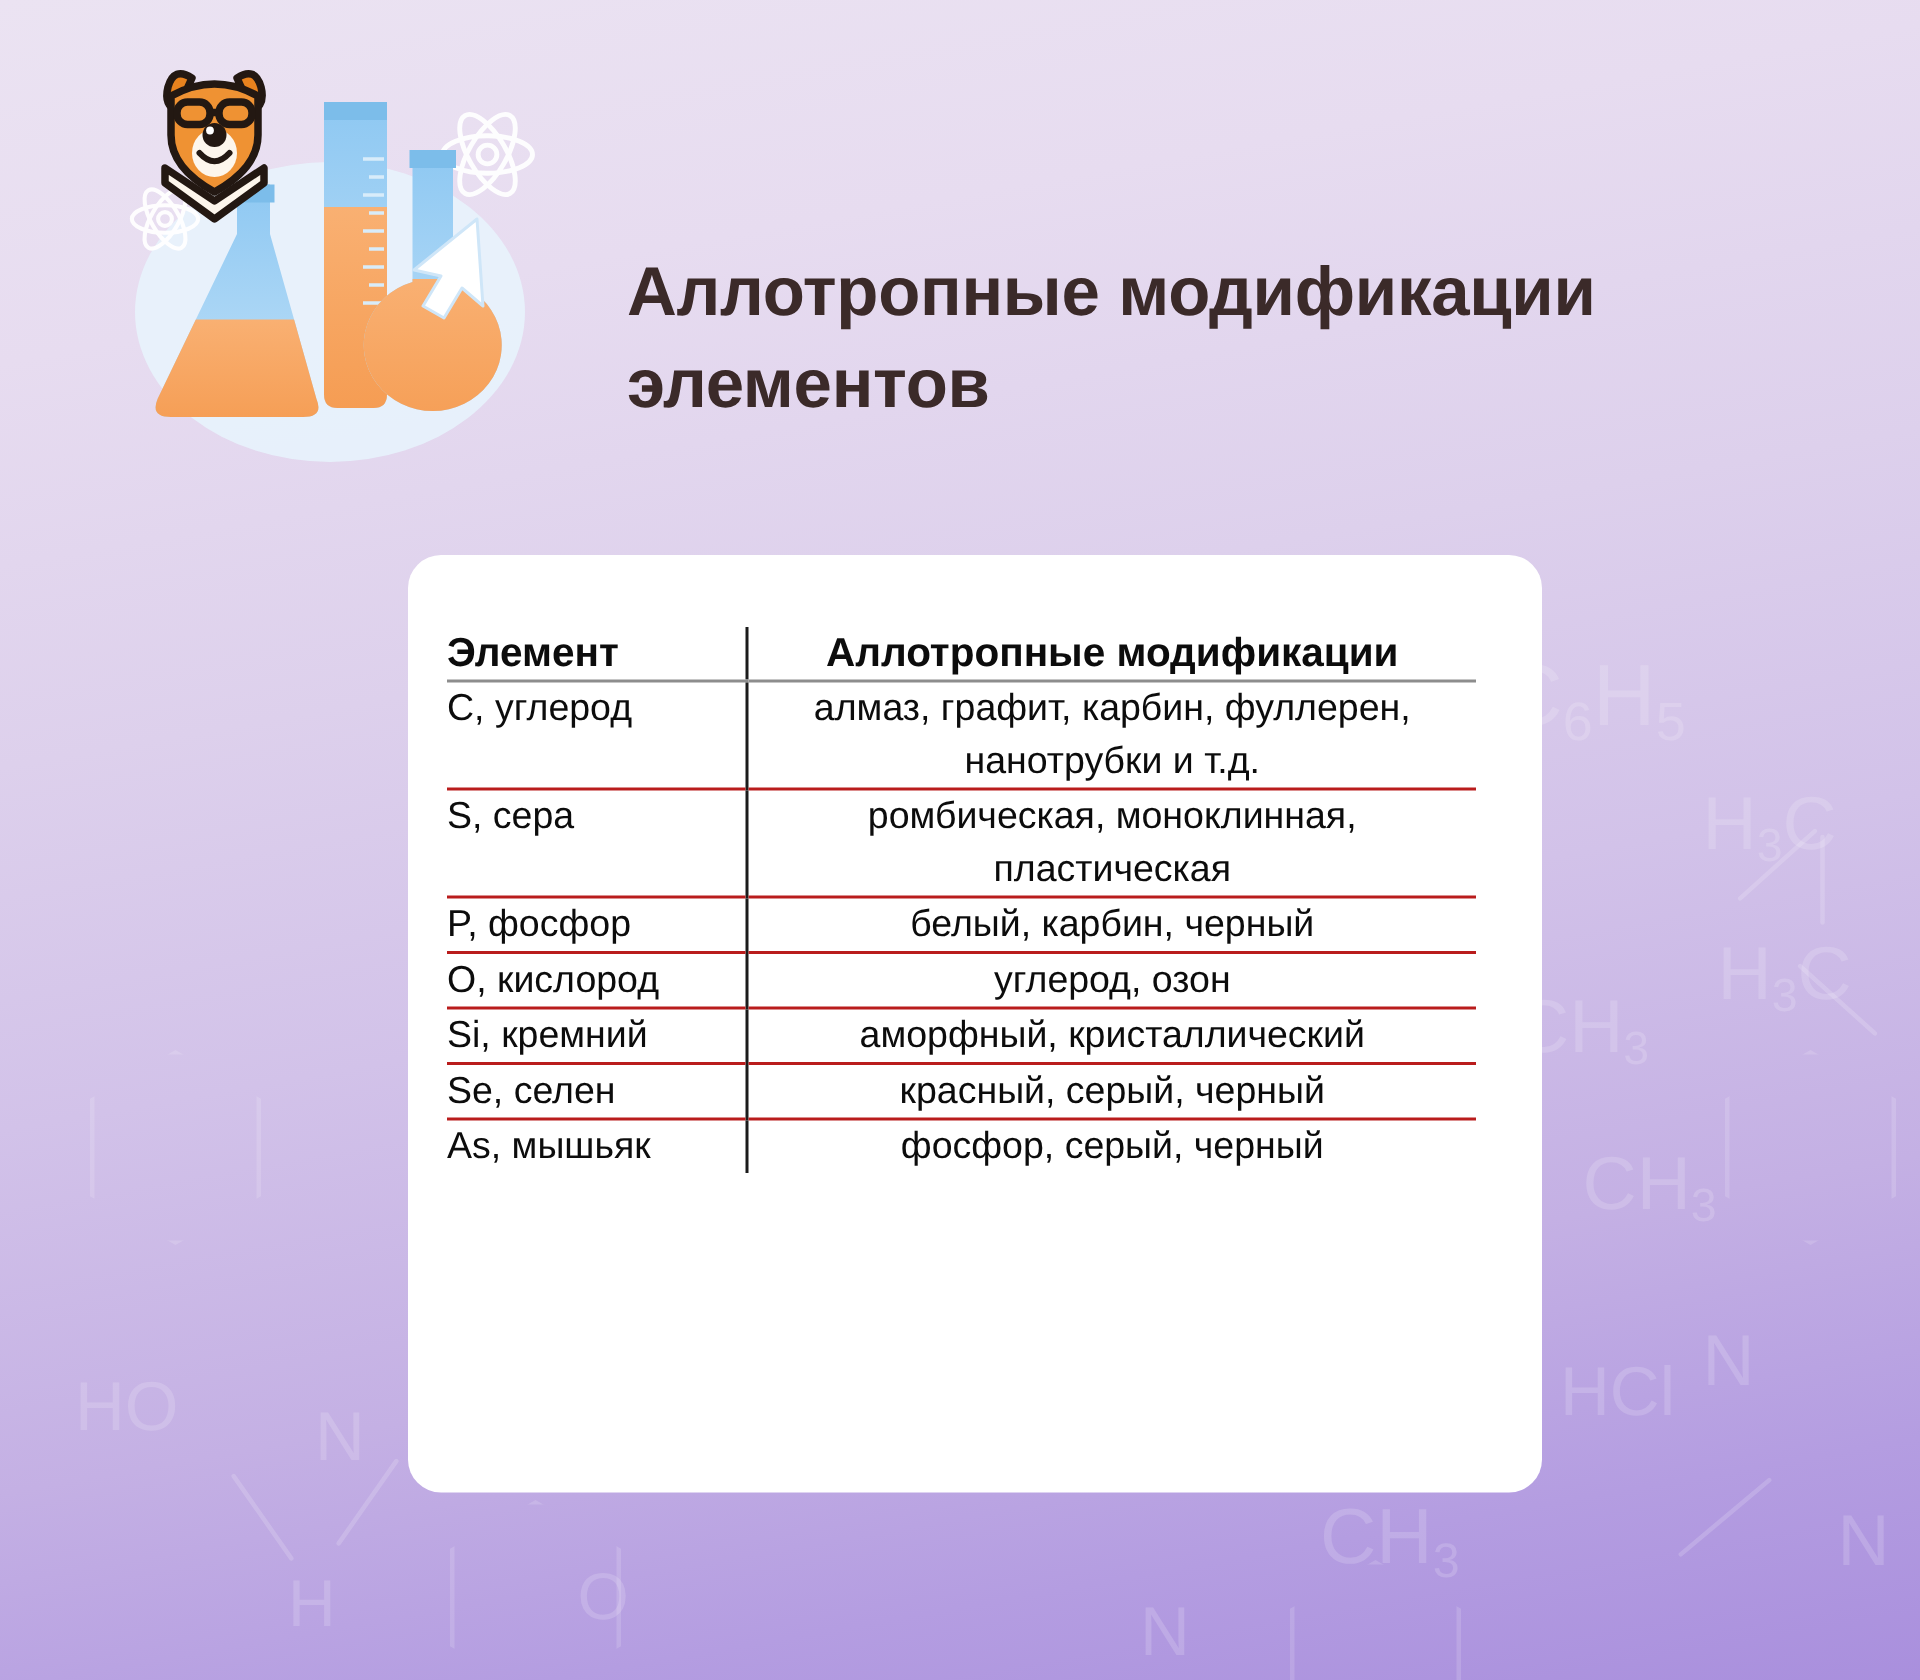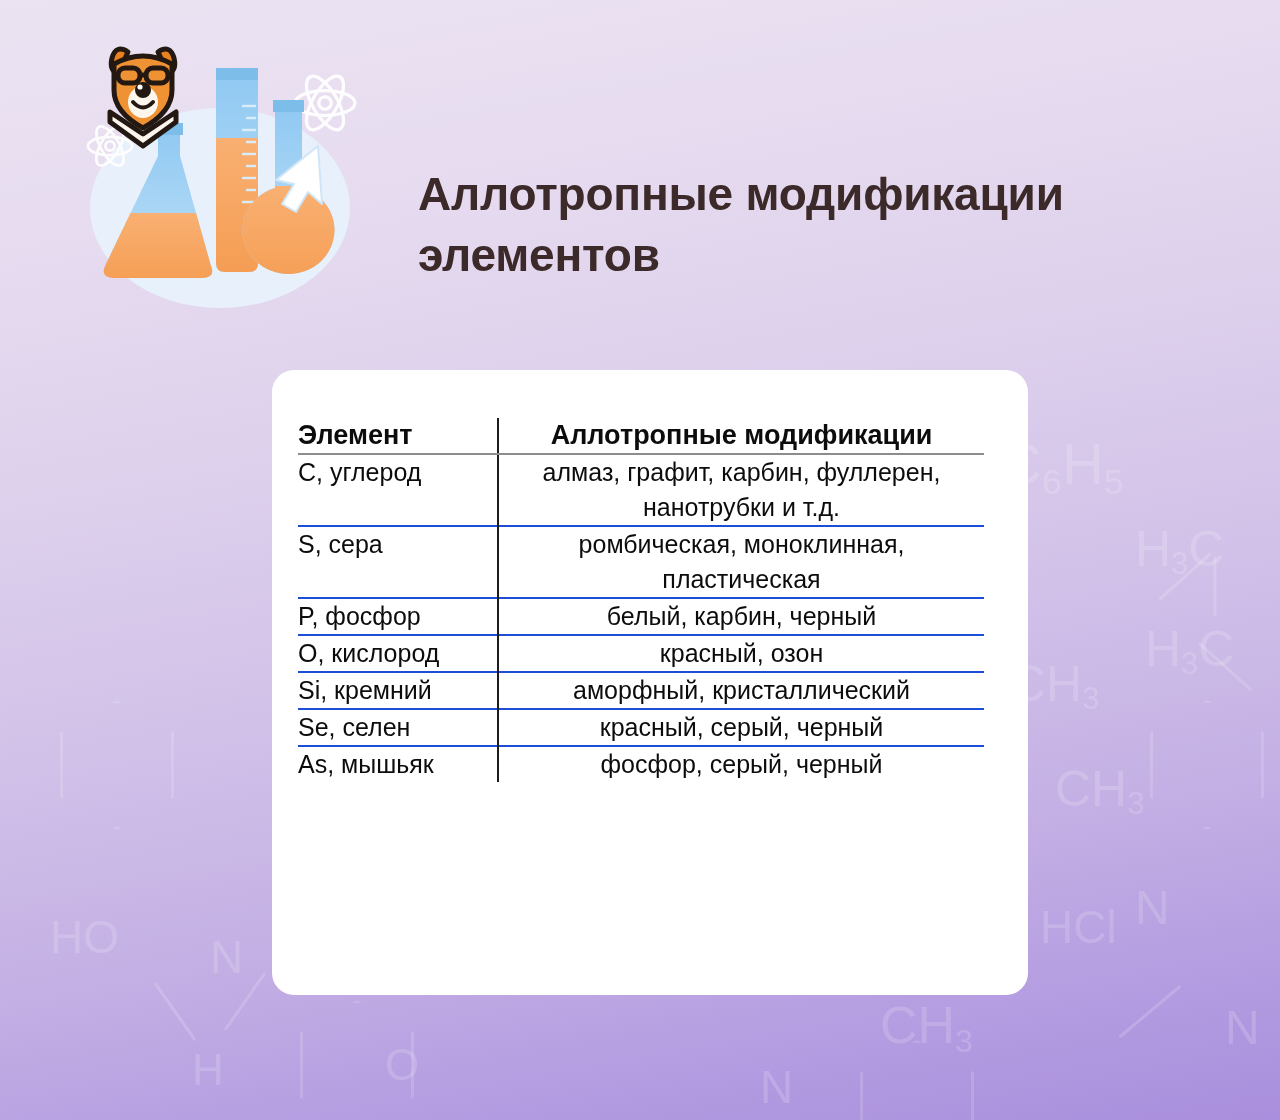--- a/index.html
+++ b/index.html
@@ -145,21 +145,21 @@
   th.head-mod { padding-left: 24px; }
 
   
   table.alloTable th.head-mod,
   table.alloTable td.cell-mod {
     border-left: 2px solid #1b1b1b;
     text-align: center;
   }
   
   table.alloTable tbody tr td {
-    border-top: 2px solid #1d4ed8;
+    border-top: 2px solid #b91c1c;
   }
   table.alloTable thead th {
     border-bottom: 2px solid #8d8d8d;
   }
   table.alloTable thead th.head-mod {
     border-left-color: #1b1b1b;
   }
 </style>
 </head>
 <body>
@@ -315,21 +315,21 @@
           <tr>
             <td class="cell-el">S, сера</td>
             <td class="cell-mod">ромбическая, моноклинная, пластическая</td>
           </tr>
           <tr>
             <td class="cell-el">P, фосфор</td>
             <td class="cell-mod">белый, карбин, черный</td>
           </tr>
           <tr>
             <td class="cell-el">O, кислород</td>
-            <td class="cell-mod">красный, озон</td>
+            <td class="cell-mod">углерод, озон</td>
           </tr>
           <tr>
             <td class="cell-el">Si, кремний</td>
             <td class="cell-mod">аморфный, кристаллический</td>
           </tr>
           <tr>
             <td class="cell-el">Se, селен</td>
             <td class="cell-mod">красный, серый, черный</td>
           </tr>
           <tr>

